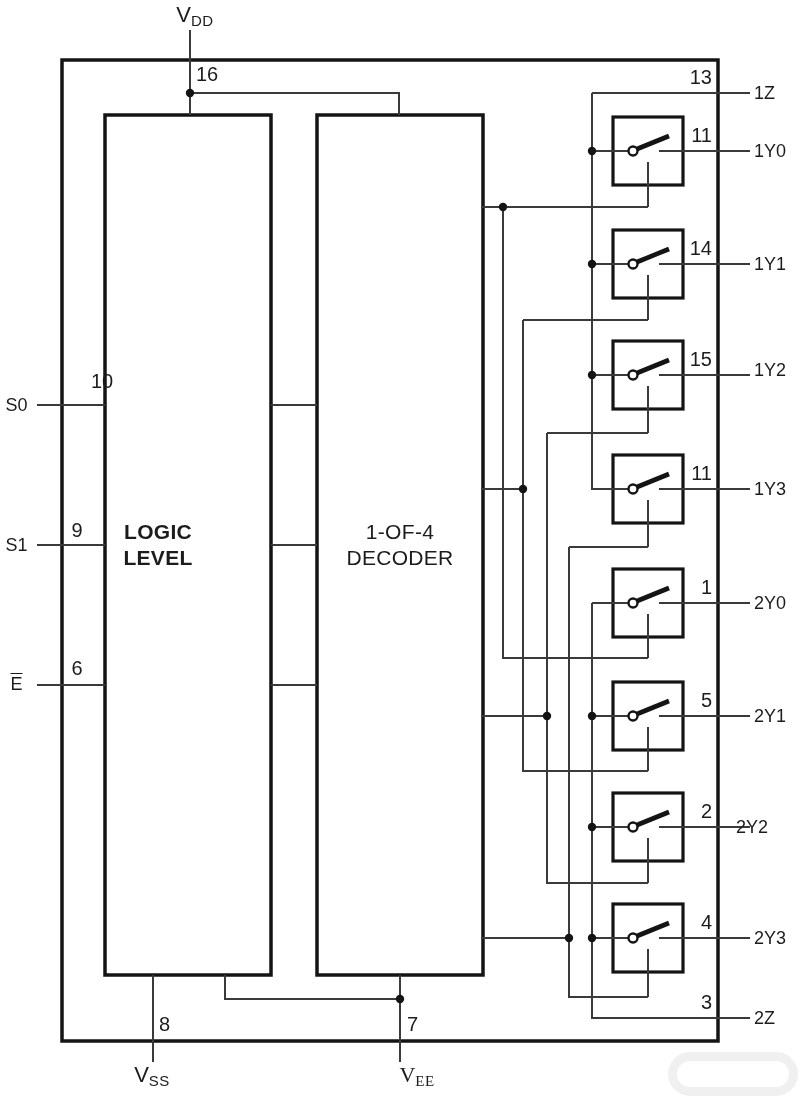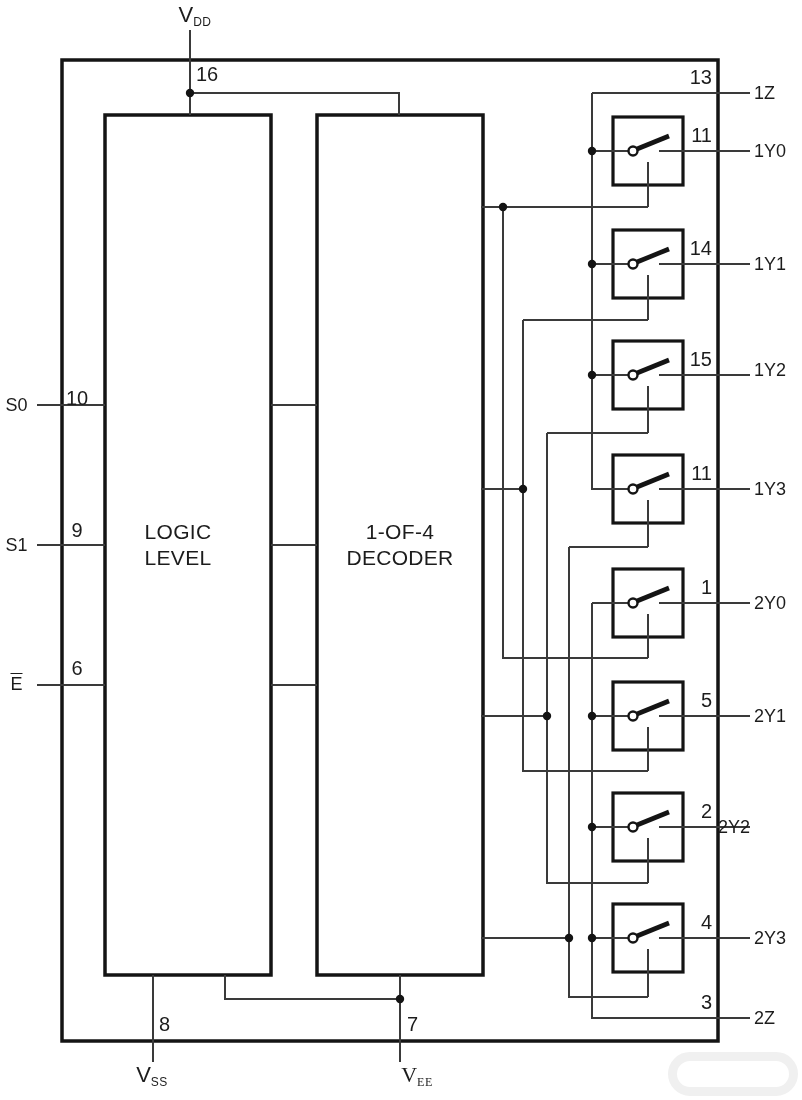--- a/index.html
+++ b/index.html
@@ -5,21 +5,21 @@
   html,body{margin:0;padding:0;background:#ffffff;}
   .canvas{
     position:relative;width:802px;height:1100px;background:#ffffff;
     font-family:"Liberation Sans",sans-serif;color:#1c1c1c;overflow:hidden;
   }
   .abs{position:absolute;}
   svg{position:absolute;left:0;top:0;}
   .lbl{font-size:18px;line-height:24px;white-space:nowrap;}
   .pin{font-size:20px;line-height:22px;white-space:nowrap;}
   .pwr{font-size:22px;line-height:24px;white-space:nowrap;}
-  .pwr .sub{font-size:12px;vertical-align:-4px;letter-spacing:.5px;}
+  .pwr .sub{font-size:15px;vertical-align:-4px;letter-spacing:.5px;}
   .blocktext{
     display:flex;flex-direction:column;justify-content:center;align-items:center;
     text-align:center;font-size:21px;line-height:26px;letter-spacing:.3px;
   }
   .right-align{text-align:center;}
   .center{text-align:center;}
   .overbar{text-decoration:overline;}
   .swpin{width:80px;text-align:right;}
   .watermark{
     width:112px;height:26px;border:9px solid #f0f0f0;border-radius:22px;
@@ -119,27 +119,27 @@
   </svg>
 
   <div class="abs pwr center" style="left:160px;top:3px;width:70px;"><span>V</span><span class="sub">DD</span></div>
   <div class="abs pin" style="left:196px;top:63px;">16</div>
   <div class="abs pwr center" style="left:117px;top:1063px;width:70px;"><span>V</span><span class="sub">SS</span></div>
   <div class="abs pin" style="left:159px;top:1013px;">8</div>
   <div class="abs pwr center" style="left:382px;top:1063px;width:70px;font-family:Liberation Serif, serif;"><span>V</span><span class="sub">EE</span></div>
   <div class="abs pin" style="left:407px;top:1013px;">7</div>
 
   <div class="abs lbl right-align" style="left:0;top:393px;width:33px;">S0</div>
-  <div class="abs pin center" style="left:62px;top:387px;width:30px;">10</div>
+  <div class="abs pin center" style="left:62px;top:370px;width:30px;padding-left:25px;">10</div>
   <div class="abs lbl right-align" style="left:0;top:533px;width:33px;">S1</div>
   <div class="abs pin center" style="left:62px;top:519px;width:30px;">9</div>
   <div class="abs lbl right-align" style="left:0;top:672px;width:33px;"><span class="overbar">E</span></div>
   <div class="abs pin center" style="left:62px;top:657px;width:30px;">6</div>
 
-  <div class="abs blocktext" style="left:108px;top:115px;width:140px;height:860px;">
+  <div class="abs blocktext" style="left:88px;top:115px;width:140px;height:860px;font-weight:bold;">
     <span>LOGIC</span>
     <span>LEVEL</span>
   </div>
   <div class="abs blocktext" style="left:317px;top:115px;width:166px;height:860px;">
     <span>1-OF-4</span>
     <span>DECODER</span>
   </div>
 
   <div class="abs pin swpin" style="left:632px;top:66px;">13</div>
   <div class="abs lbl" style="left:754px;top:81px;">1Z</div>
@@ -151,21 +151,21 @@
   <div class="abs pin swpin" style="left:632px;top:348px;">15</div>
   <div class="abs lbl" style="left:754px;top:358px;">1Y2</div>
   <div class="abs pin swpin" style="left:632px;top:462px;">11</div>
   <div class="abs lbl" style="left:754px;top:477px;">1Y3</div>
 
   <div class="abs pin swpin" style="left:632px;top:576px;">1</div>
   <div class="abs lbl" style="left:754px;top:591px;">2Y0</div>
   <div class="abs pin swpin" style="left:632px;top:689px;">5</div>
   <div class="abs lbl" style="left:754px;top:704px;">2Y1</div>
   <div class="abs pin swpin" style="left:632px;top:800px;">2</div>
-  <div class="abs lbl" style="left:718px;top:815px;">2Y2</div>
+  <div class="abs lbl" style="left:736px;top:815px;">2Y2</div>
   <div class="abs pin swpin" style="left:632px;top:911px;">4</div>
   <div class="abs lbl" style="left:754px;top:926px;">2Y3</div>
 
   <div class="abs pin swpin" style="left:632px;top:991px;">3</div>
   <div class="abs lbl" style="left:754px;top:1006px;">2Z</div>
 
   <div class="abs watermark" style="left:668px;top:1052px;"></div>
 </div>
 
 </body></html>

